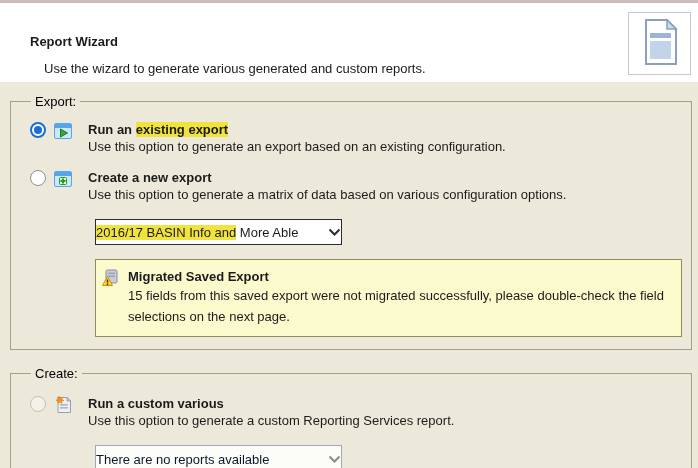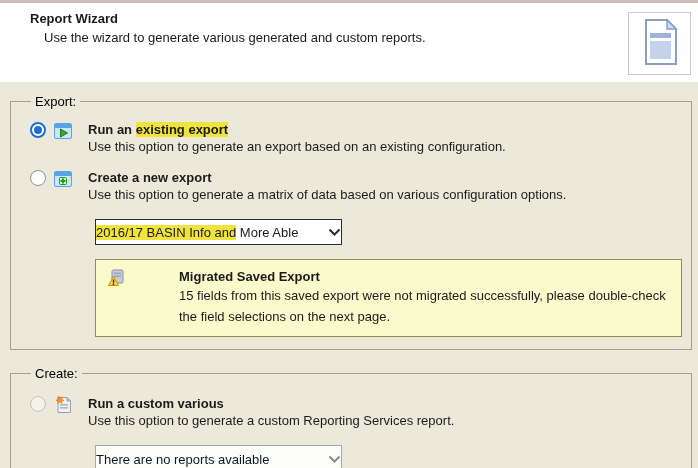--- a/index.html
+++ b/index.html
@@ -10,25 +10,25 @@
     color: #1b1b1b;
     background: #ece9db;
     overflow: hidden;
     position: relative;
   }
   .top-strip { height: 3px; background: #cdbbbb; }
   
   .header {
     background: #ffffff;
     height: 79px;
-    padding: 8px 0 0 30px;
+    padding: 31px 0 0 30px;
     position: relative;
   }
   .header-title { font-weight: bold; font-size: 13px; }
-  .header-subtitle { margin: 4px 0 0 14px; font-size: 13px; }
+  .header-subtitle { margin: 12px 0 0 14px; font-size: 13px; }
   .header-icon-box {
     position: absolute; top: 9px; right: 7px;
     width: 63px; height: 63px;
     background: #ffffff;
     border: 1px solid #c9c9c9;
     display: flex; align-items: center; justify-content: center;
   }
   
   fieldset {
     border: 1px solid #a3a08a;
@@ -75,22 +75,22 @@
     background: #fcfcf9;
     color: #0f172a;
     height: 28px;
     margin-top: 16px;
   }
   
   .notice {
     margin: 14px 3px 0 84px;
     background: #fbfacd;
     border: 1px solid #8f8f55;
-    padding: 8px 10px 9px 10px;
-    display: flex; align-items: flex-start; gap: 45px;
+    padding: 8px 10px 9px 4px;
+    display: flex; align-items: flex-start;
   }
   .notice-icon { flex: 0 0 auto; margin: 1px 9px 0 1px; }
   .notice-title { font-weight: bold; line-height: 17px; }
   .notice-body { line-height: 21px; max-width: 560px; }
 </style>
 </head>
 <body>
 
 <div class="top-strip"></div>
 

